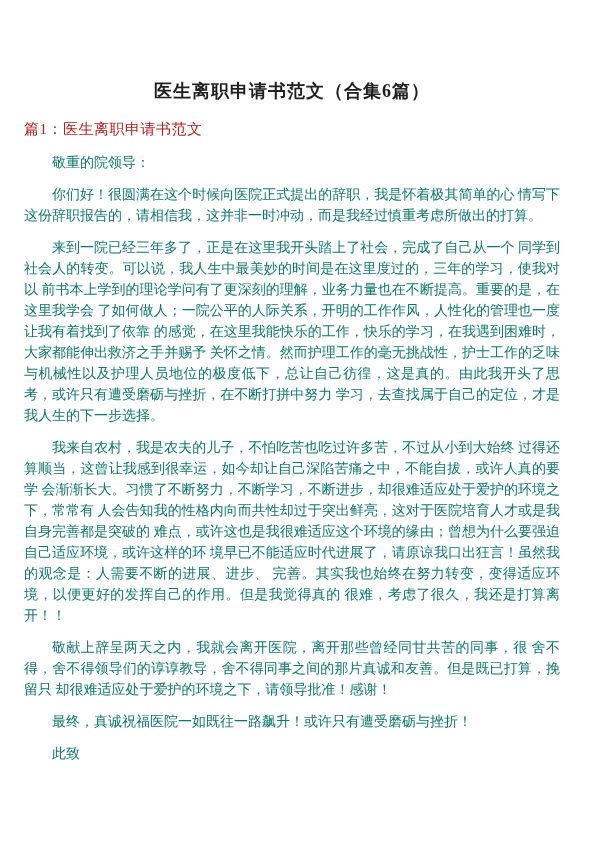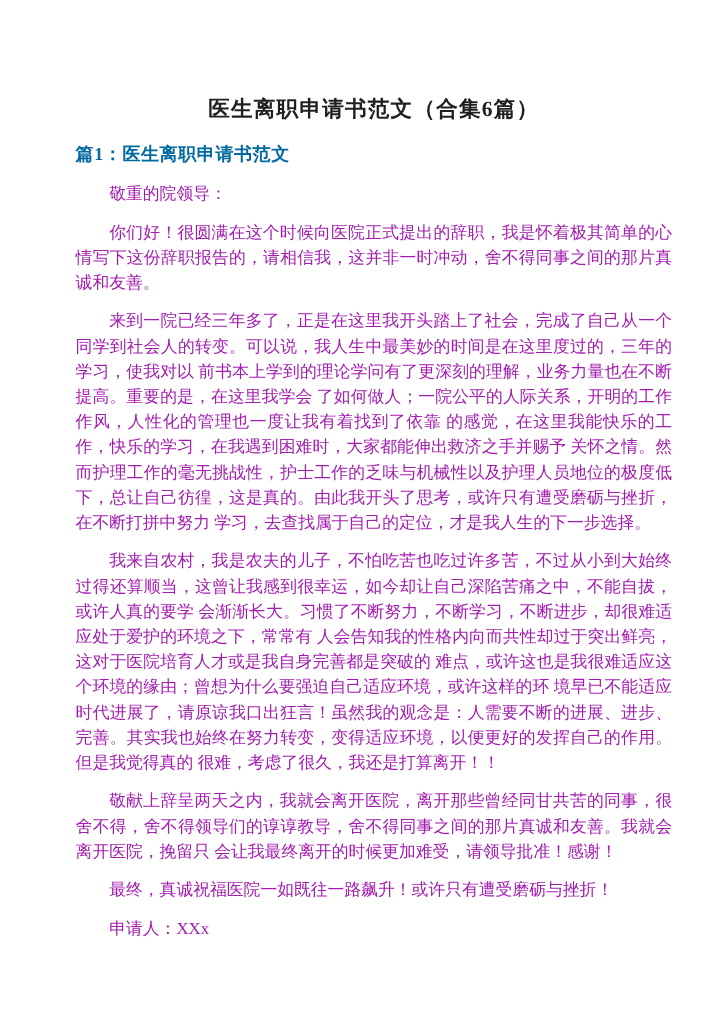--- a/index.html
+++ b/index.html
@@ -10,72 +10,72 @@
   body {
     width: 600px;
     height: 849px;
     overflow: hidden;
     font-family: "Liberation Serif", "DejaVu Serif", serif;
   }
   .page {
     box-sizing: border-box;
     width: 600px;
     height: 643px;
-    padding: 78px 40px 0 63px;
+    padding: 78px 40px 0 24px;
     background: #ffffff;
   }
   .doc-title {
     margin: 0 0 0 0;
     font-size: 18px;
     line-height: 26px;
     font-weight: bold;
     color: #1f1f1f;
     text-align: center;
     letter-spacing: 1px;
   }
   .section-heading {
     margin: 15px 0 0 0;
     font-size: 15px;
     line-height: 20px;
-    font-weight: bold;
-    color: #0369a1;
+    font-weight: normal;
+    color: #b91c1c;
     text-align: left;
     letter-spacing: 0.5px;
   }
   p.doc-par {
     margin: 11px 0 0 0;
     font-size: 14px;
     line-height: 21px;
-    color: #a21caf;
+    color: #0f766e;
     text-align: justify;
     text-indent: 2em;
     word-break: break-all;
   }
   p.salutation {
     margin-top: 13px;
   }
 </style>
 </head>
 <body>
 
 <div class="page">
 
   <h1 class="doc-title">医生离职申请书范文（合集6篇）</h1>
 
   <h2 class="section-heading">篇1：医生离职申请书范文</h2>
 
   <p class="doc-par salutation">敬重的院领导：</p>
 
-  <p class="doc-par">你们好！很圆满在这个时候向医院正式提出的辞职，我是怀着极其简单的心 情写下这份辞职报告的，请相信我，这并非一时冲动，舍不得同事之间的那片真诚和友善。</p>
+  <p class="doc-par">你们好！很圆满在这个时候向医院正式提出的辞职，我是怀着极其简单的心 情写下这份辞职报告的，请相信我，这并非一时冲动，而是我经过慎重考虑所做出的打算。</p>
 
   <p class="doc-par">来到一院已经三年多了，正是在这里我开头踏上了社会，完成了自己从一个 同学到社会人的转变。可以说，我人生中最美妙的时间是在这里度过的，三年的学习，使我对以 前书本上学到的理论学问有了更深刻的理解，业务力量也在不断提高。重要的是，在这里我学会 了如何做人；一院公平的人际关系，开明的工作作风，人性化的管理也一度让我有着找到了依靠 的感觉，在这里我能快乐的工作，快乐的学习，在我遇到困难时，大家都能伸出救济之手并赐予 关怀之情。然而护理工作的毫无挑战性，护士工作的乏味与机械性以及护理人员地位的极度低下，总让自己彷徨，这是真的。由此我开头了思考，或许只有遭受磨砺与挫折，在不断打拼中努力 学习，去查找属于自己的定位，才是我人生的下一步选择。</p>
 
   <p class="doc-par">我来自农村，我是农夫的儿子，不怕吃苦也吃过许多苦，不过从小到大始终 过得还算顺当，这曾让我感到很幸运，如今却让自己深陷苦痛之中，不能自拔，或许人真的要学 会渐渐长大。习惯了不断努力，不断学习，不断进步，却很难适应处于爱护的环境之下，常常有 人会告知我的性格内向而共性却过于突出鲜亮，这对于医院培育人才或是我自身完善都是突破的 难点，或许这也是我很难适应这个环境的缘由；曾想为什么要强迫自己适应环境，或许这样的环 境早已不能适应时代进展了，请原谅我口出狂言！虽然我的观念是：人需要不断的进展、进步、 完善。其实我也始终在努力转变，变得适应环境，以便更好的发挥自己的作用。但是我觉得真的 很难，考虑了很久，我还是打算离开！！</p>
 
-  <p class="doc-par">敬献上辞呈两天之内，我就会离开医院，离开那些曾经同甘共苦的同事，很 舍不得，舍不得领导们的谆谆教导，舍不得同事之间的那片真诚和友善。我就会离开医院，挽留只 会让我最终离开的时候更加难受，请领导批准！感谢！</p>
+  <p class="doc-par">敬献上辞呈两天之内，我就会离开医院，离开那些曾经同甘共苦的同事，很 舍不得，舍不得领导们的谆谆教导，舍不得同事之间的那片真诚和友善。但是既已打算，挽留只 却很难适应处于爱护的环境之下，请领导批准！感谢！</p>
 
   <p class="doc-par">最终，真诚祝福医院一如既往一路飙升！或许只有遭受磨砺与挫折！</p>
 
+  <p class="doc-par">此致</p>
 
 
-  <p class="doc-par">申请人：XXx</p>
 
 </div>
 
 </body></html>

